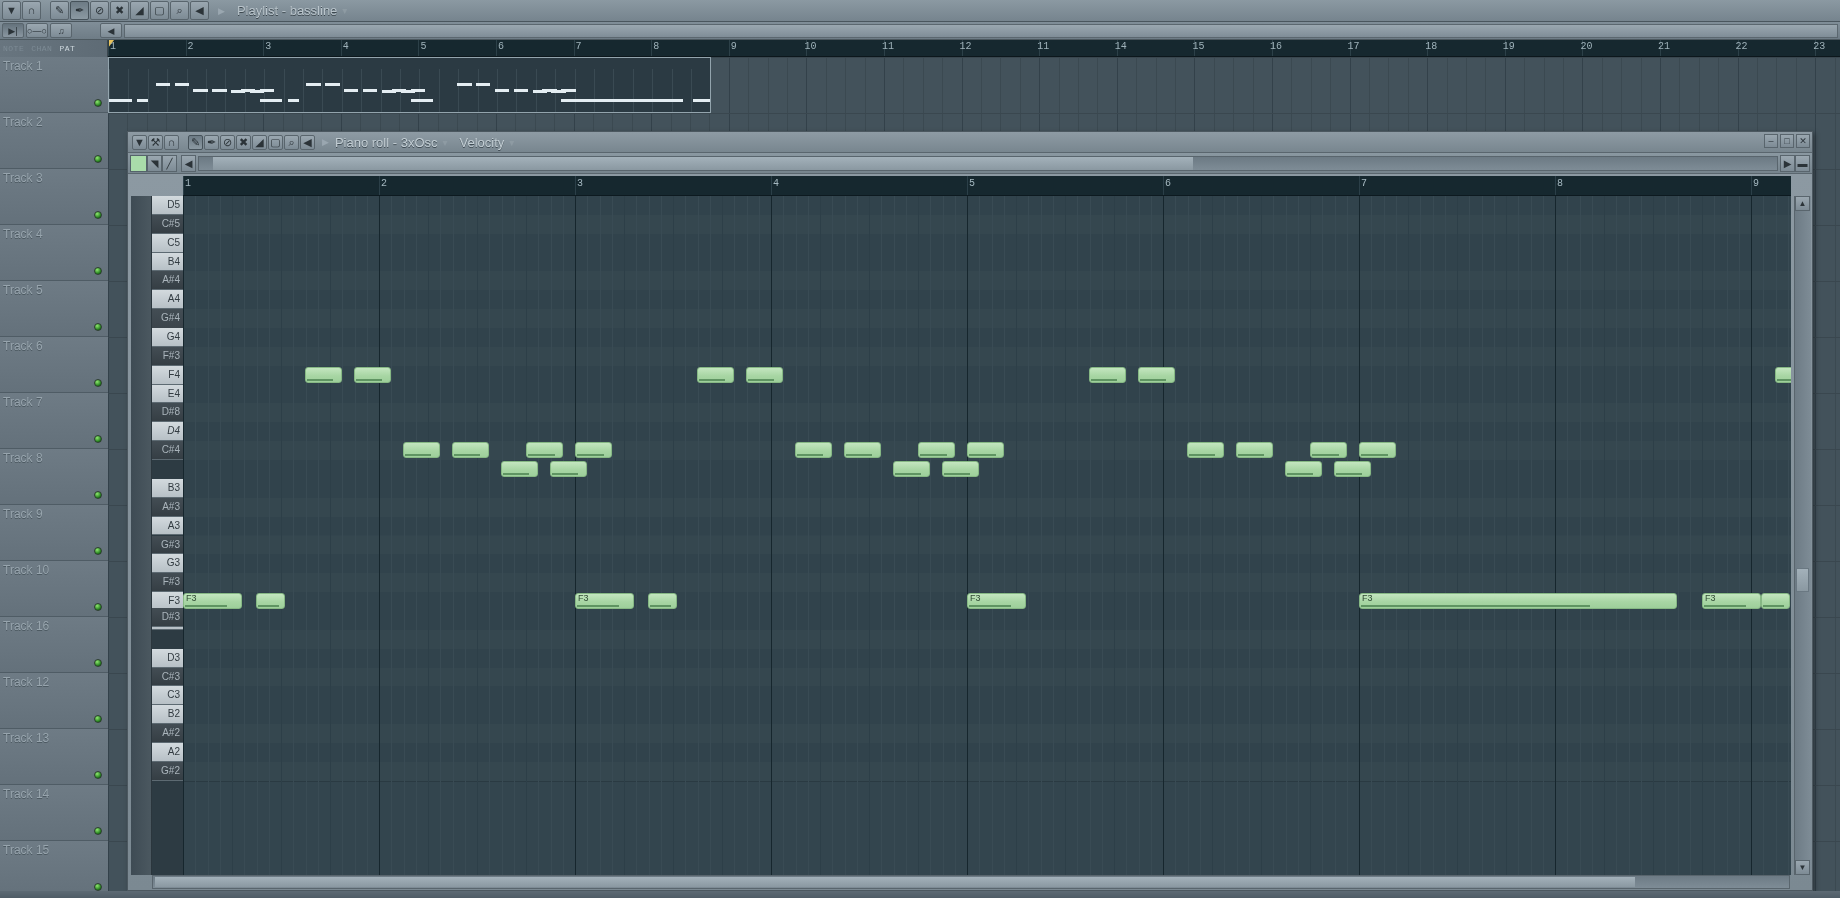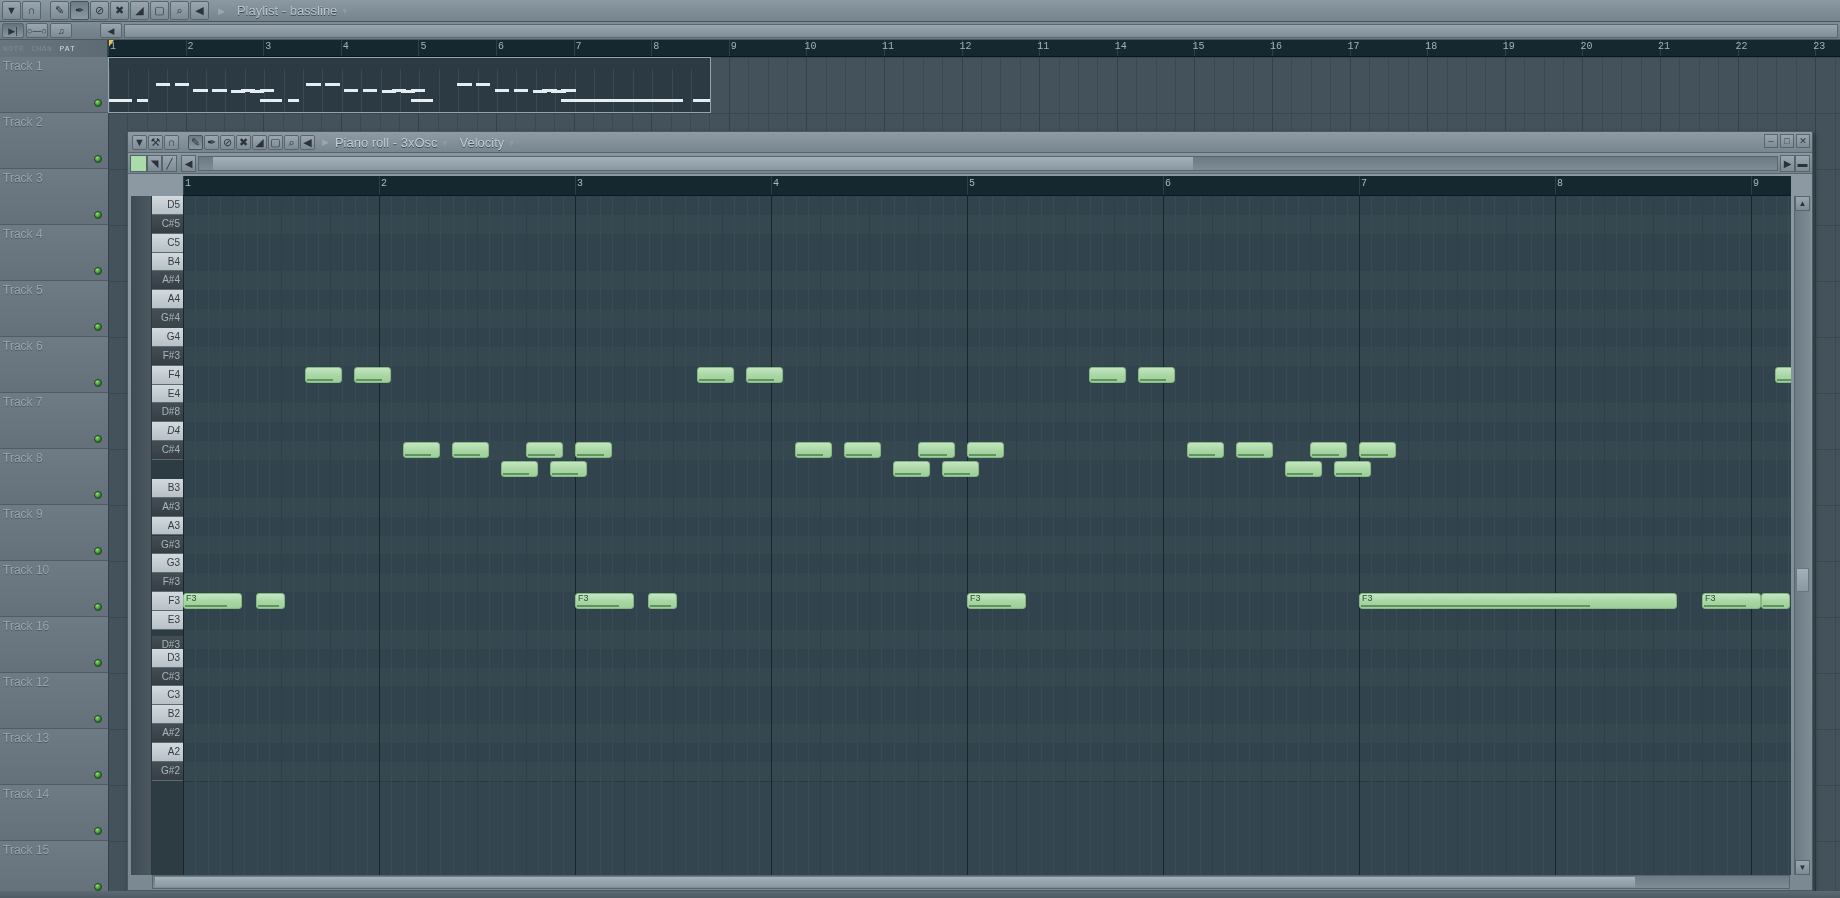--- a/index.html
+++ b/index.html
@@ -624,21 +624,21 @@
         <div class="key black" style="top: 245.194px; height: 18.8611px; line-height: 18.8611px;">C#4</div>
         <div class="key white" style="top: 270px; height: 16px; line-height: 18.8611px; margin-left: 48px;">C4</div>
         <div class="key white" style="top: 282.917px; height: 18.8611px; line-height: 18.8611px;">B3</div>
         <div class="key black" style="top: 301.778px; height: 18.8611px; line-height: 18.8611px;">A#3</div>
         <div class="key white" style="top: 320.639px; height: 18.8611px; line-height: 18.8611px;">A3</div>
         <div class="key black" style="top: 339.5px; height: 18.8611px; line-height: 18.8611px;">G#3</div>
         <div class="key white" style="top: 358.361px; height: 18.8611px; line-height: 18.8611px;">G3</div>
         <div class="key black" style="top: 377.222px; height: 18.8611px; line-height: 18.8611px;">F#3</div>
         <div class="key white" style="top: 396.083px; height: 18.8611px; line-height: 18.8611px;">F3</div>
         <div class="key white" style="top: 414.944px; height: 18.8611px; line-height: 18.8611px;">E3</div>
-        <div class="key black" style="top: 440px; height: 18.8611px; line-height: 18.8611px;">D#3</div>
+        <div class="key black" style="top: 412px; height: 18.8611px; line-height: 18.8611px;">D#3</div>
         <div class="key white" style="top: 452.667px; height: 18.8611px; line-height: 18.8611px;">D3</div>
         <div class="key black" style="top: 471.528px; height: 18.8611px; line-height: 18.8611px;">C#3</div>
         <div class="key white" style="top: 490.389px; height: 18.8611px; line-height: 18.8611px;">C3</div>
         <div class="key white" style="top: 509.25px; height: 18.8611px; line-height: 18.8611px;">B2</div>
         <div class="key black" style="top: 528.111px; height: 18.8611px; line-height: 18.8611px;">A#2</div>
         <div class="key white" style="top: 546.972px; height: 18.8611px; line-height: 18.8611px;">A2</div>
         <div class="key black" style="top: 565.833px; height: 18.8611px; line-height: 18.8611px;">G#2</div>
       </div>
 
     <div id="pr-ruler">

